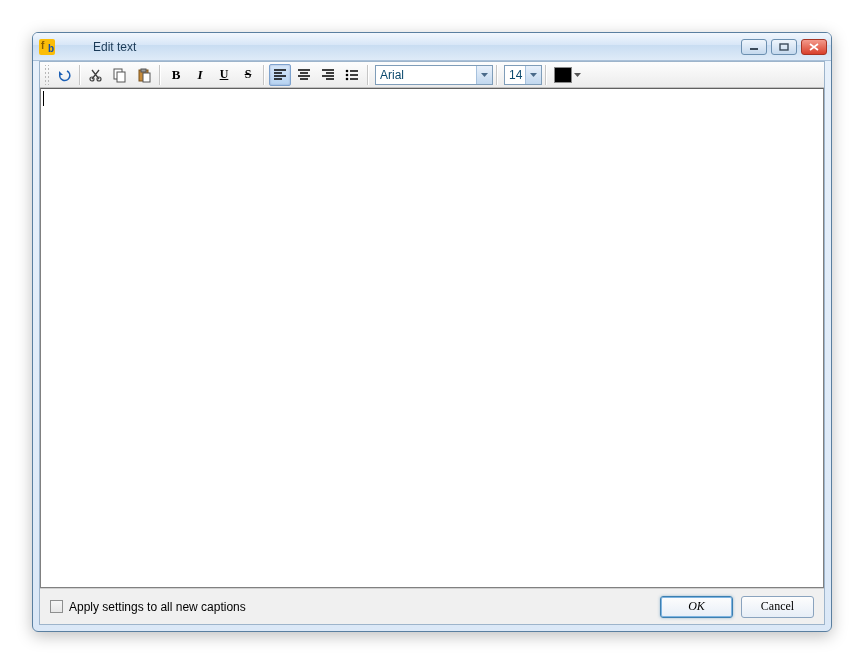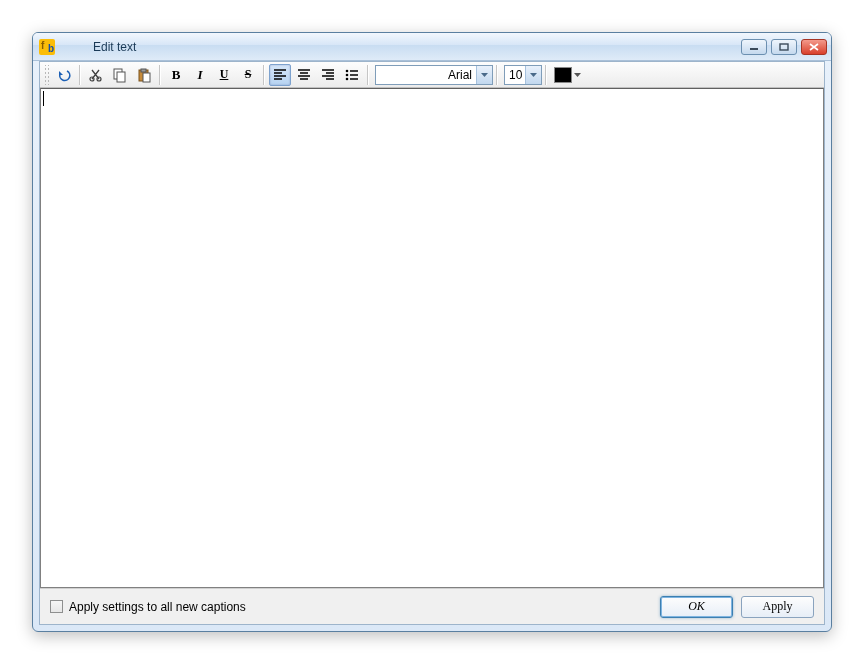--- a/index.html
+++ b/index.html
@@ -120,22 +120,22 @@
     background:#fff;
     display:flex;
     align-items:center;
   }
   .font-combo { width:118px; margin-left:3px; }
   .size-combo { width:38px; margin-left:3px; }
   .combo-text {
     flex:1;
     padding:0 4px;
     font: 12px Tahoma, sans-serif;
-    color:#000000;
-    overflow:hidden; white-space:nowrap;text-align:right;
+    color:#0c4a6e;
+    overflow:hidden; white-space:nowrap;
   }
   .combo-arrow {
     width:16px; height:18px;
     background: linear-gradient(to bottom,#e9f1fb,#c2d8ef);
     border-left:1px solid #a6c1dd;
     display:flex; align-items:center; justify-content:center;
   }
   .combo-arrow svg{display:block;}
 
   .color-picker {
@@ -345,21 +345,21 @@
         <div class="combo-arrow">
           <svg width="7" height="4">
               <path d="M0 0 L7 0 L3.5 4 Z" fill="#4a6a8a"></path>
             </svg>
         </div>
       </div>
 
       <div class="sep"></div>
 
       <div class="size-combo">
-        <span class="combo-text">10</span>
+        <span class="combo-text">14</span>
         <div class="combo-arrow">
           <svg width="7" height="4">
               <path d="M0 0 L7 0 L3.5 4 Z" fill="#4a6a8a"></path>
             </svg>
         </div>
       </div>
 
       <div class="sep"></div>
 
       <div class="color-picker">
@@ -380,18 +380,18 @@
     <div class="bottom-bar">
       <label class="chk">
         <span class="chk-box"></span>
         <span>Apply settings to all new captions</span>
       </label>
       <div class="bottom-spacer"></div>
       <div class="dlg-btn primary">
         <span>OK</span>
       </div>
       <div class="dlg-btn">
-        <span>Apply</span>
+        <span>Cancel</span>
       </div>
     </div>
 
   </div>
 </div>
 
 </body></html>

